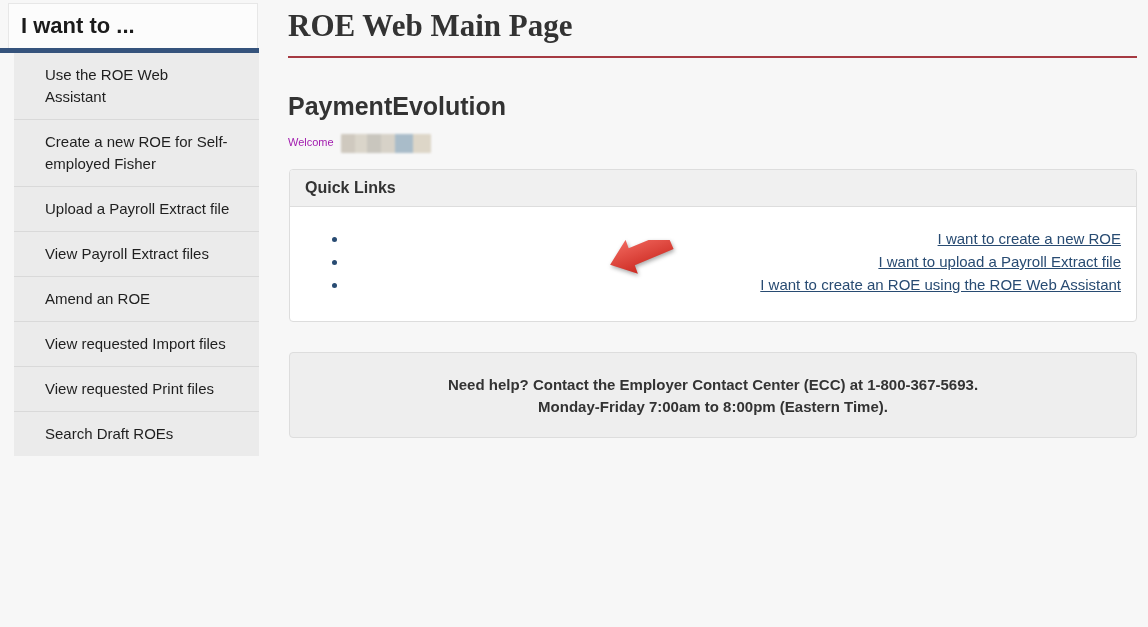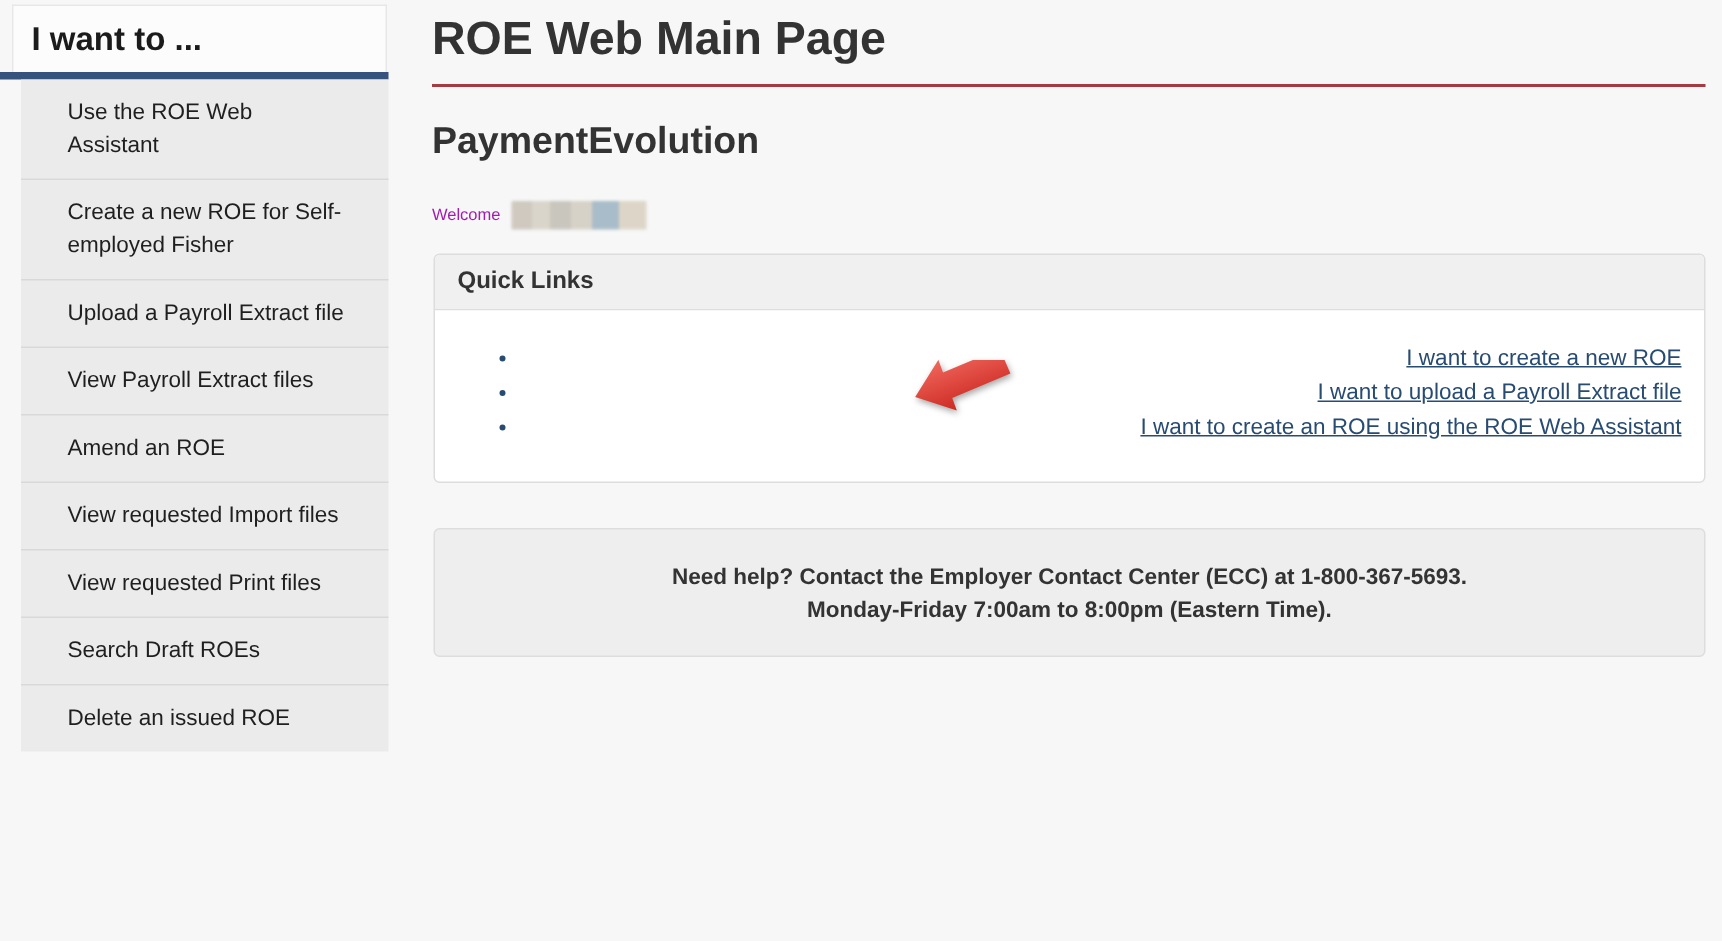--- a/index.html
+++ b/index.html
@@ -11,23 +11,23 @@
     background:#fcfcfc;border:1px solid #e7e7e7;border-bottom:none;
     font-size:22px;font-weight:bold;color:#1b1b1b;line-height:44px;padding-left:12px;}
   .side-rule{position:absolute;left:0;top:48px;width:259px;height:5px;background:#35537c;}
   .side-menu{position:absolute;left:14px;top:53px;width:245px;background:#ebebeb;display:block;}
   .side-item{display:block;box-sizing:border-box;padding:11px 14px 11px 31px;
     font-size:15px;line-height:22px;color:#1f1f1f;text-decoration:none;
     white-space:pre-line;border-top:1px solid #d9d9d9;cursor:pointer;}
   .side-item:first-child{border-top:none;}
 
   
-  .page-title{position:absolute;left:288px;top:8px;margin:0;font-size:31px;font-weight:bold;color:#333;}
+  .page-title{position:absolute;left:288px;top:8px;margin:0;font-size:31px;font-weight:bold;color:#333;font-family:Liberation Serif, serif;}
   .h1-rule{position:absolute;left:288px;top:56px;width:849px;height:2px;background:#a63a42;}
-  .org-name{position:absolute;left:288px;top:80px;margin:0;font-size:25px;font-weight:bold;color:#333;}
+  .org-name{position:absolute;left:288px;top:92px;margin:0;font-size:25px;font-weight:bold;color:#333;}
   .welcome{position:absolute;left:288px;top:134px;font-size:11px;color:#a21caf;text-align:center;}
   .redacted{display:inline-block;vertical-align:middle;margin-left:7px;width:90px;height:19px;
     background:linear-gradient(90deg,#cfc9bf 0 14px,#dad5ca 14px 26px,#c9c6be 26px 40px,
       #d7d2c8 40px 54px,#a9bcc9 54px 72px,#ddd6c8 72px 90px);
     filter:blur(1px);border-radius:1px;}
 
   
   .panel{position:absolute;left:289px;top:169px;width:848px;box-sizing:border-box;
     background:#fff;border:1px solid #ddd;border-radius:4px;}
   .panel-head{background:#f0f0f0;border-bottom:1px solid #ddd;border-radius:3px 3px 0 0;
@@ -59,21 +59,20 @@
       <a class="side-item">Use the ROE Web
 Assistant</a>
       <a class="side-item">Create a new ROE for Self-
 employed Fisher</a>
       <a class="side-item">Upload a Payroll Extract file</a>
       <a class="side-item">View Payroll Extract files</a>
       <a class="side-item">Amend an ROE</a>
       <a class="side-item">View requested Import files</a>
       <a class="side-item">View requested Print files</a>
       <a class="side-item">Search Draft ROEs</a>
-      <a class="side-item">Delete an issued ROE</a>
     </nav>
   </aside>
 
   <main>
     <h1 class="page-title">ROE Web Main Page</h1>
     <div class="h1-rule"></div>
     <h2 class="org-name">PaymentEvolution</h2>
 
     <div class="welcome">
       <span>Welcome</span><span class="redacted"></span>

